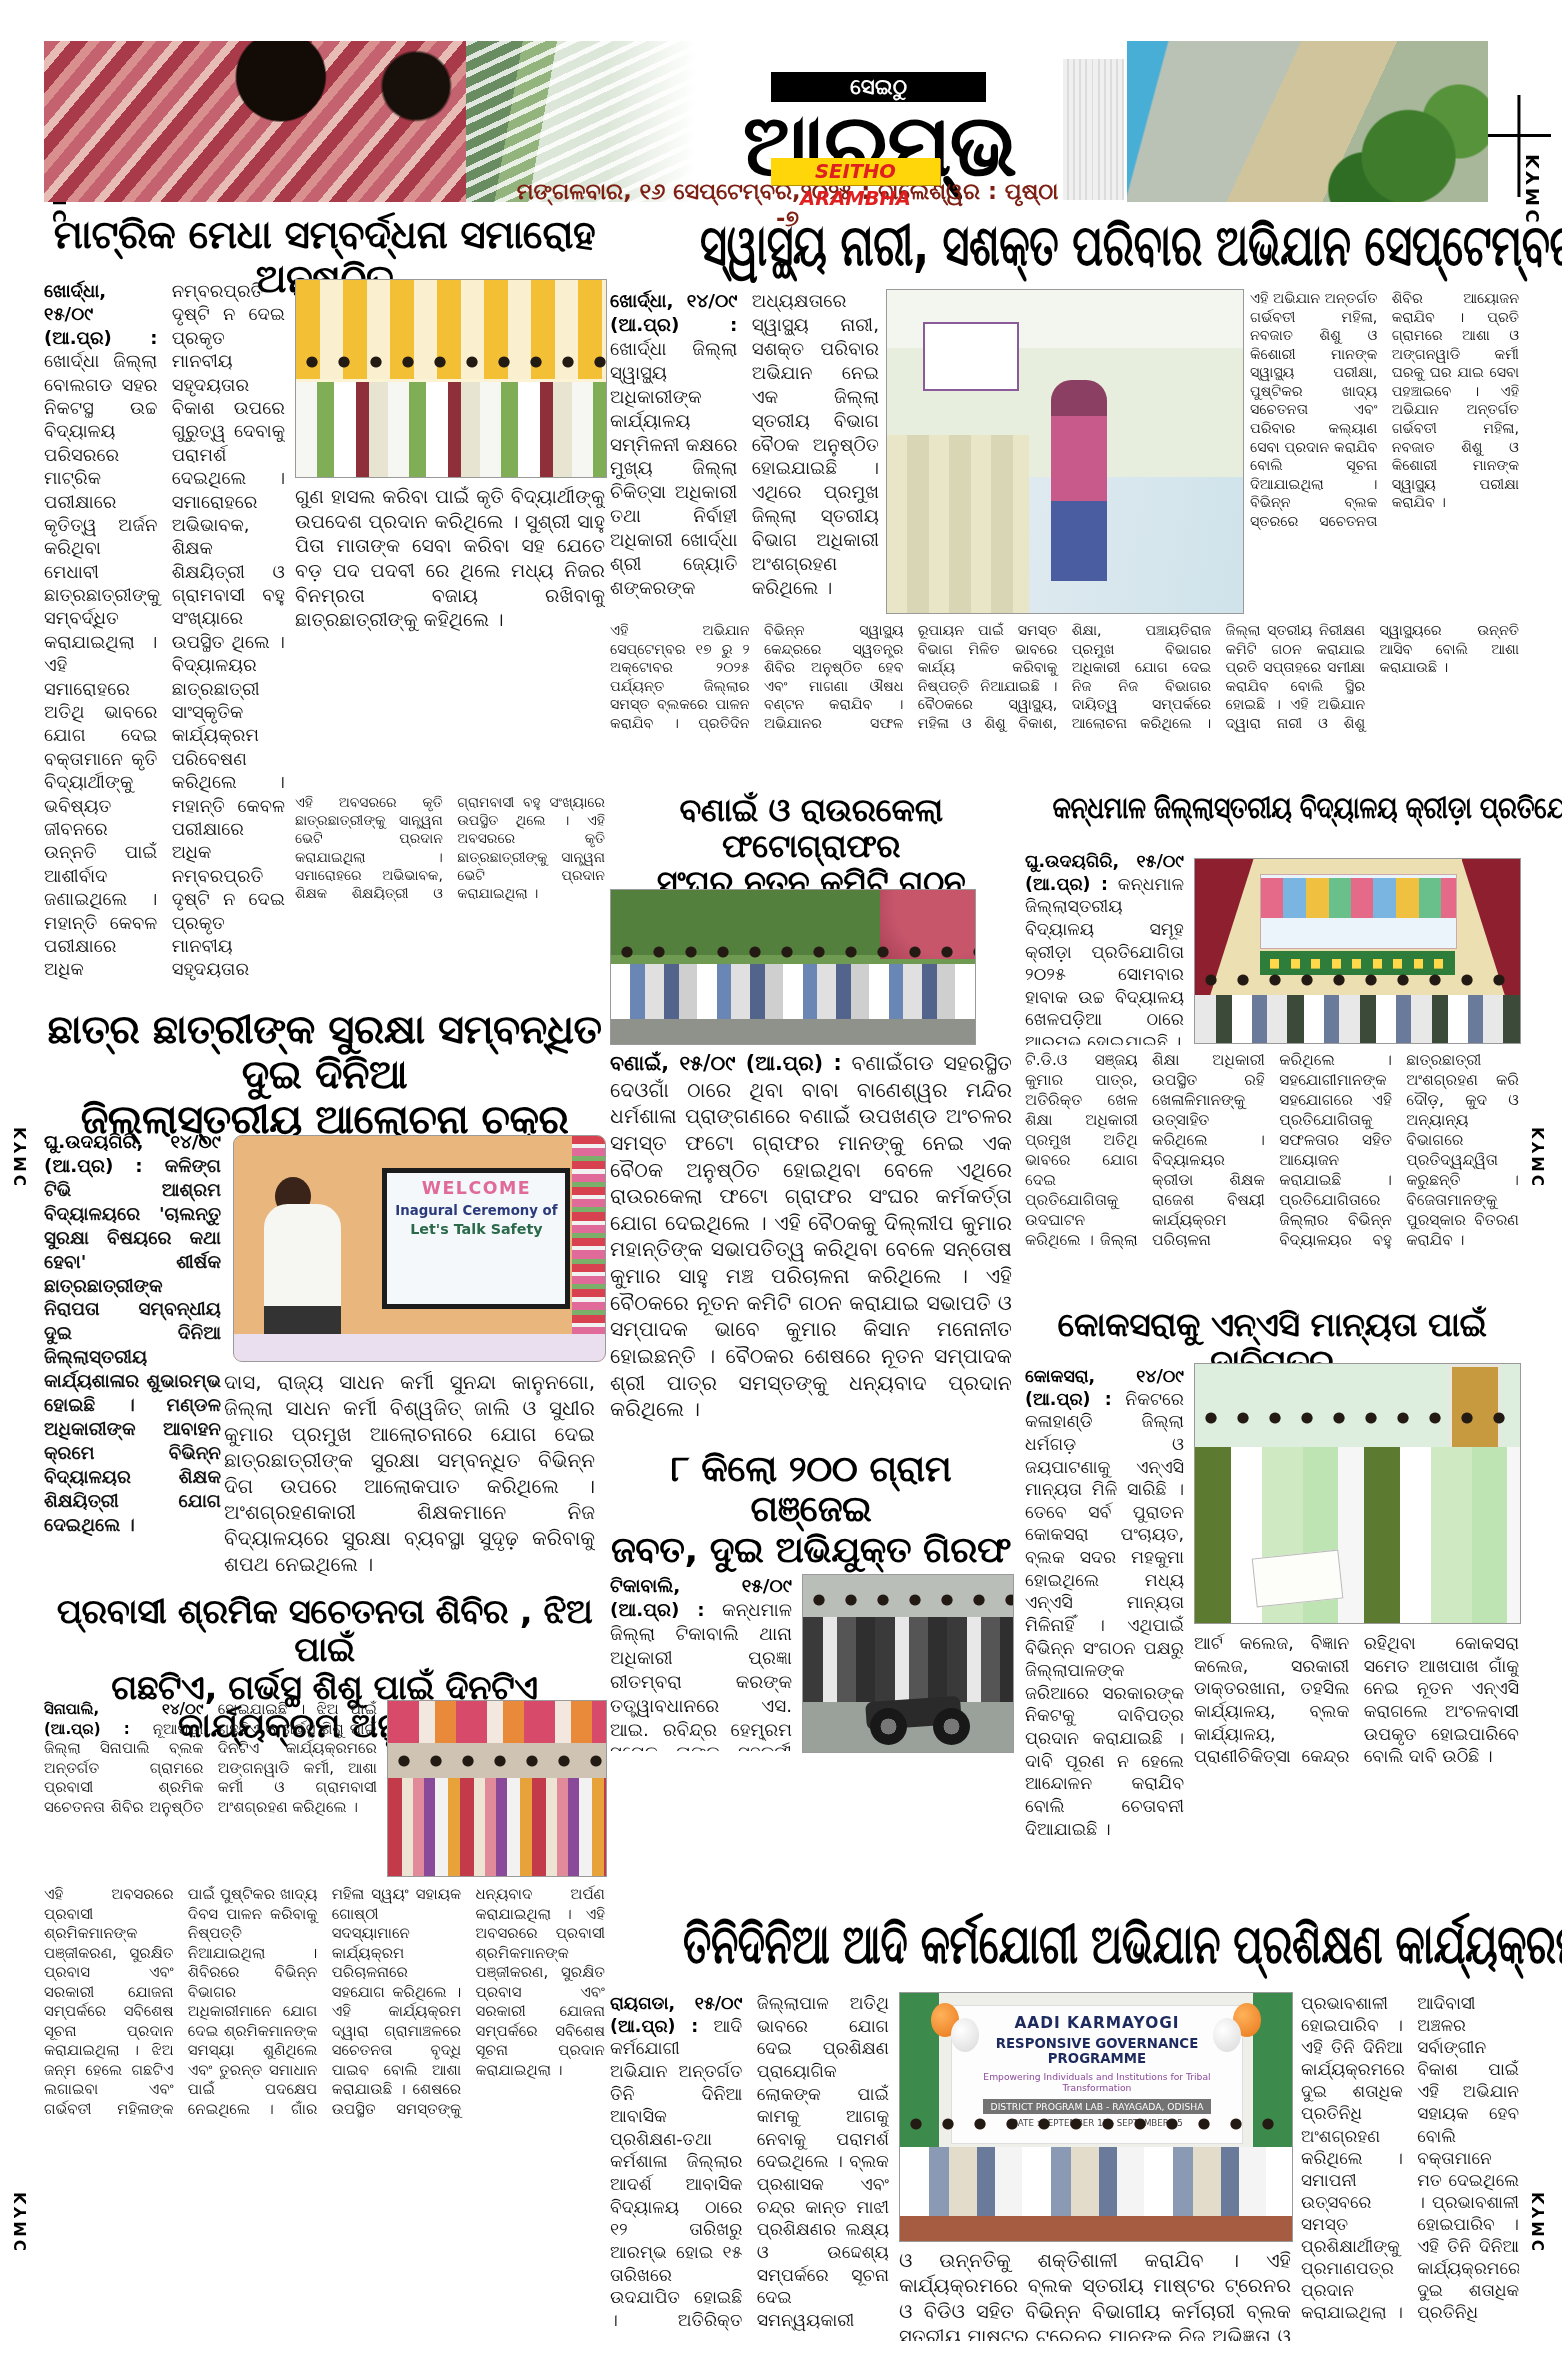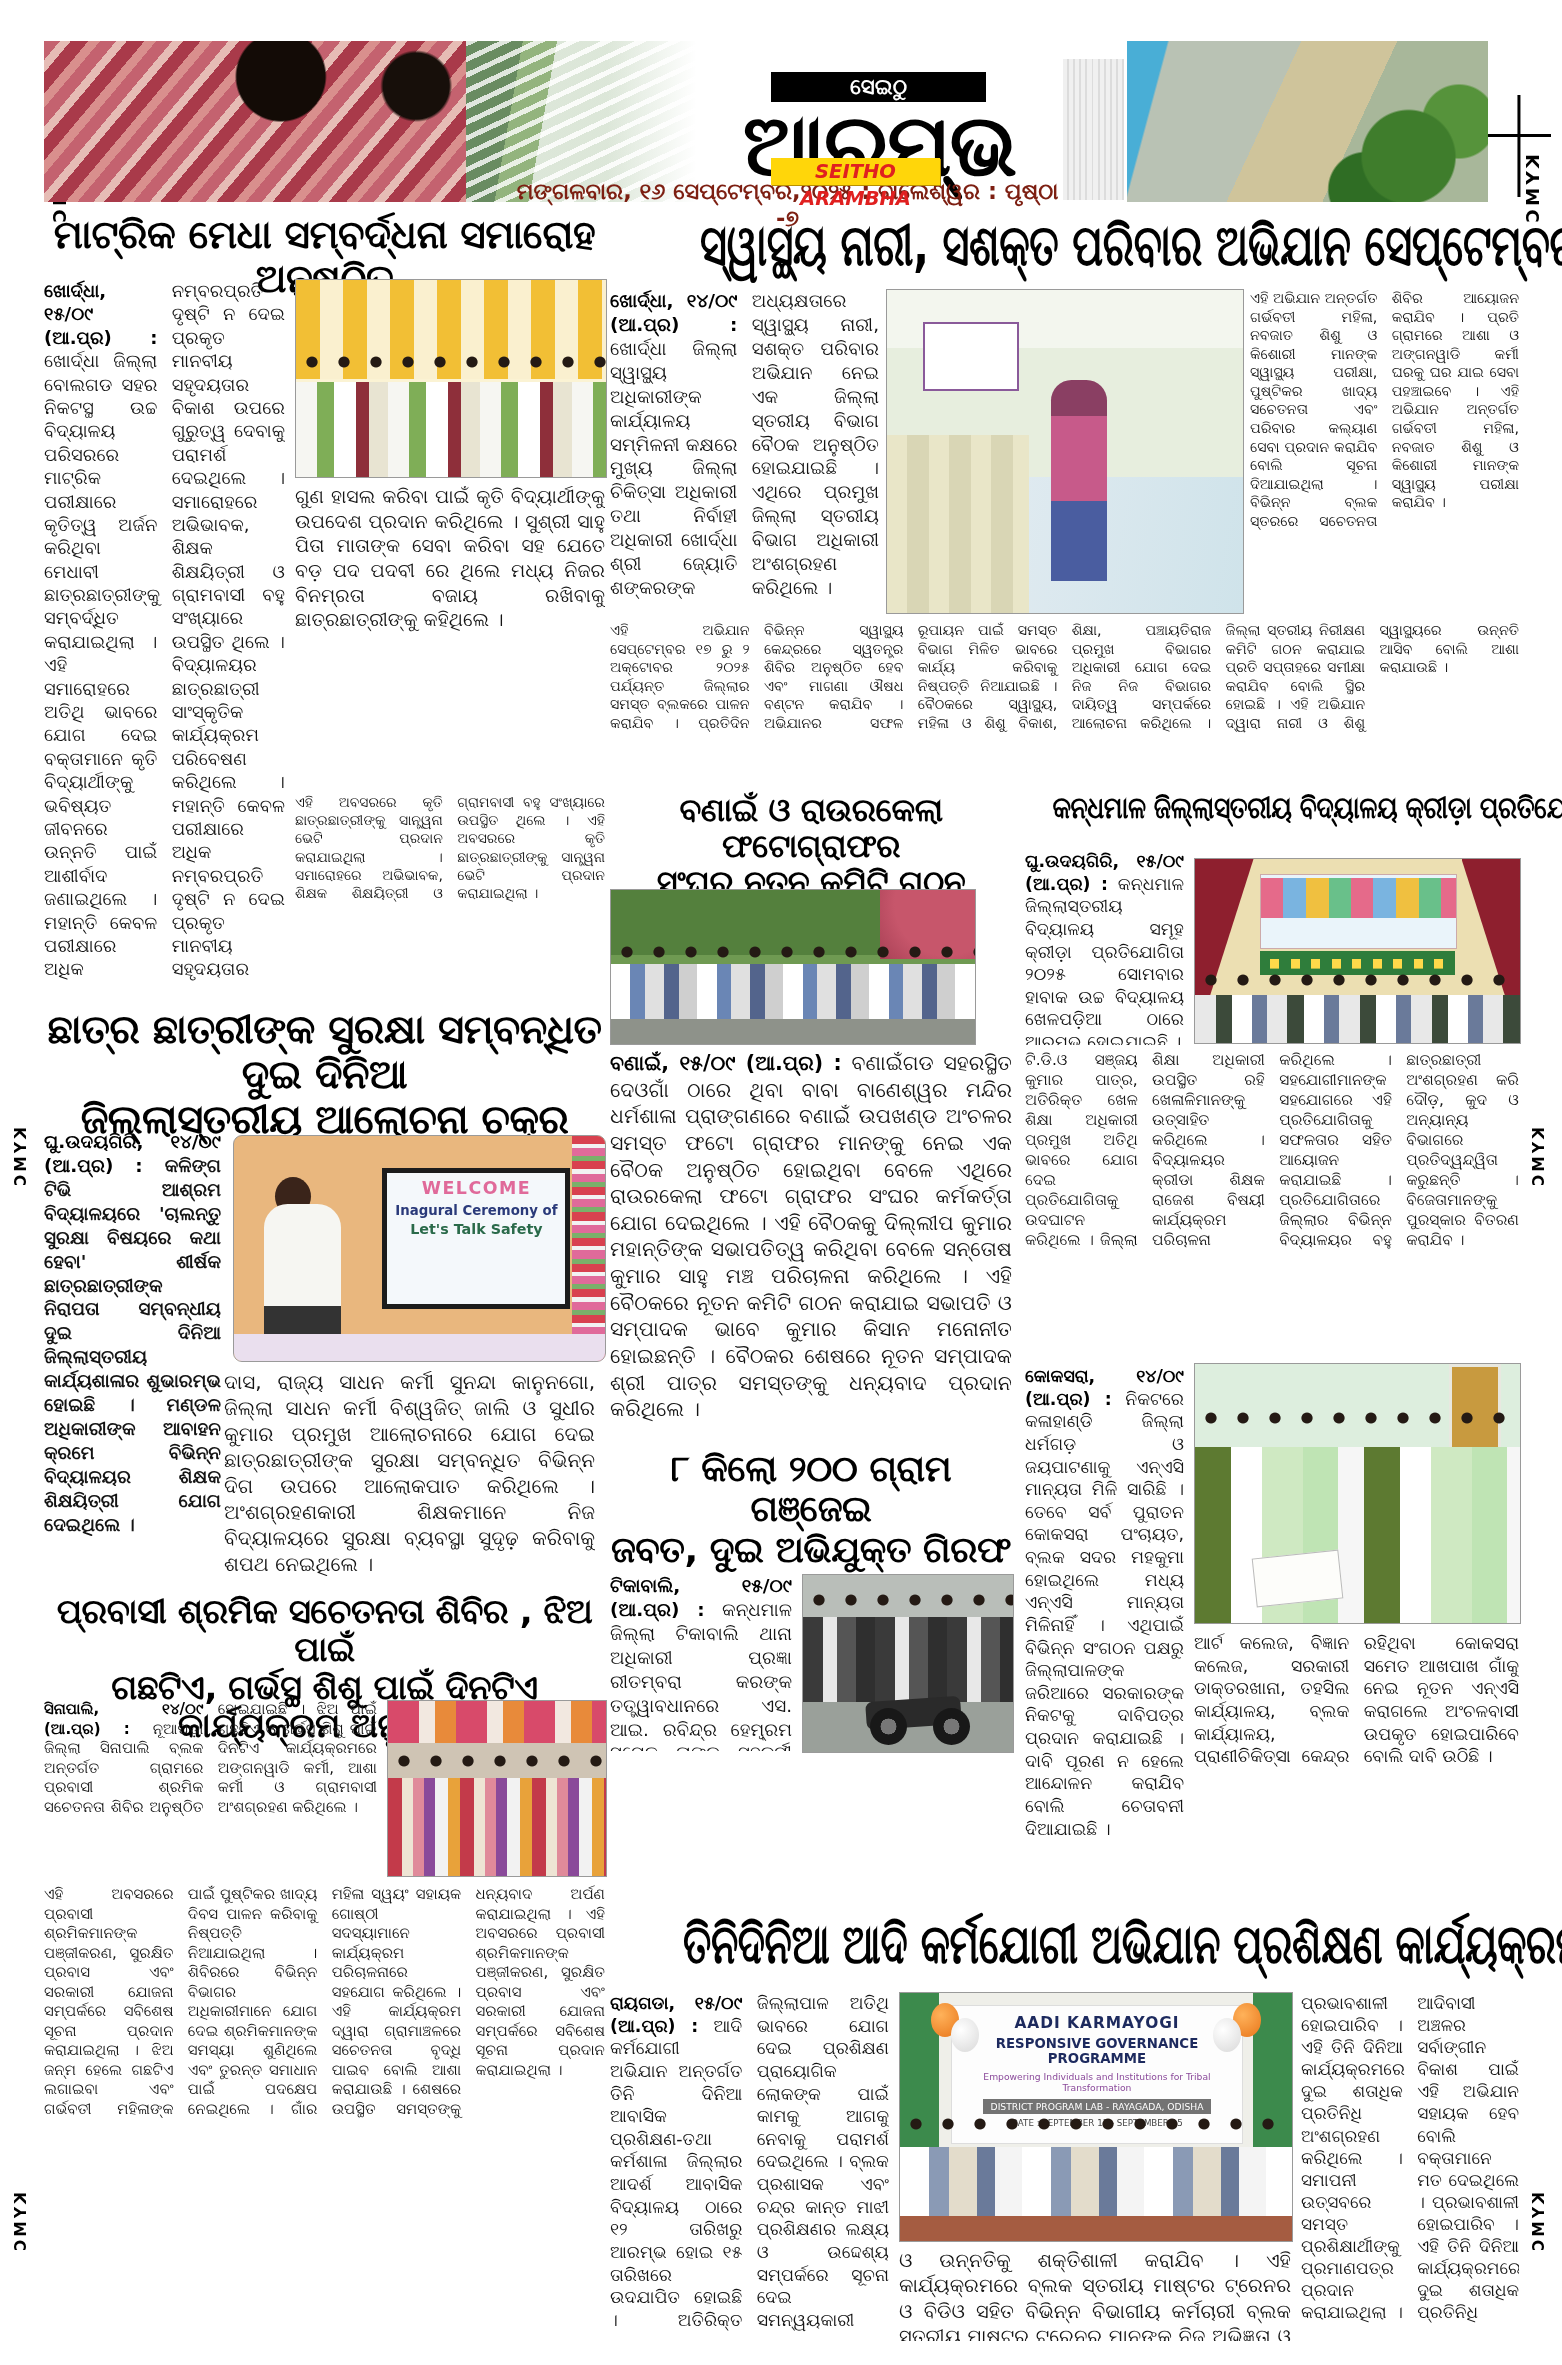--- a/index.html
+++ b/index.html
@@ -214,20 +214,21 @@
     <div class="abs sp-flag-r"></div>
     <div class="abs sp-banner"></div>
     <div class="abs sp-green"></div>
     <div class="strip heads sp-heads"></div>
     <div class="strip sp-torso"></div>
   </div>
   <div class="abs bt c4" style="left:1025px;top:1050px;width:494px;height:248px;font-size:15.4px;">
     <span>ଟି.ଡି.ଓ ସଞ୍ଜୟ କୁମାର ପାତ୍ର, ଅତିରିକ୍ତ ଖେଳ ଶିକ୍ଷା ଅଧିକାରୀ ପ୍ରମୁଖ ଅତିଥି ଭାବରେ ଯୋଗ ଦେଇ ପ୍ରତିଯୋଗିତାକୁ ଉଦଘାଟନ କରିଥିଲେ । ଜିଲ୍ଲା ଶିକ୍ଷା ଅଧିକାରୀ ଉପସ୍ଥିତ ରହି ଖେଳାଳିମାନଙ୍କୁ ଉତ୍ସାହିତ କରିଥିଲେ । ବିଦ୍ୟାଳୟର କ୍ରୀଡା ଶିକ୍ଷକ ରାଜେଶ ବିଷୟୀ କାର୍ଯ୍ୟକ୍ରମ ପରିଚାଳନା କରିଥିଲେ । ସହଯୋଗୀମାନଙ୍କ ସହଯୋଗରେ ଏହି ପ୍ରତିଯୋଗିତାକୁ ସଫଳତାର ସହିତ ଆୟୋଜନ କରାଯାଇଛି । ପ୍ରତିଯୋଗିତାରେ ଜିଲ୍ଲାର ବିଭିନ୍ନ ବିଦ୍ୟାଳୟର ବହୁ ଛାତ୍ରଛାତ୍ରୀ ଅଂଶଗ୍ରହଣ କରି ଦୌଡ଼, କୁଦ ଓ ଅନ୍ୟାନ୍ୟ ବିଭାଗରେ ପ୍ରତିଦ୍ୱନ୍ଦ୍ୱିତା କରୁଛନ୍ତି । ବିଜେତାମାନଙ୍କୁ ପୁରସ୍କାର ବିତରଣ କରାଯିବ ।</span>
   </div>
 
+  <div class="abs hl" style="left:1025px;top:1307px;width:494px;font-size:33px;">କୋକସରାକୁ ଏନ୍‌ଏସି ମାନ୍ୟତା ପାଇଁ ଦାବିପତ୍ର</div>
   <div class="abs bt" style="left:1025px;top:1365px;width:159px;height:533px;font-size:17.4px;">
     <b>କୋକସରା, ୧୪/୦୯ (ଆ.ପ୍ର) :</b>
     <span>ନିକଟରେ କଳାହାଣ୍ଡି ଜିଲ୍ଲା ଧର୍ମଗଡ଼ ଓ ଜୟପାଟଣାକୁ ଏନ୍‌ଏସି ମାନ୍ୟତା ମିଳି ସାରିଛି । ତେବେ ସର୍ବ ପୁରାତନ କୋକସରା ପଂଚାୟତ, ବ୍ଲକ ସଦର ମହକୁମା ହୋଇଥିଲେ ମଧ୍ୟ ଏନ୍‌ଏସି ମାନ୍ୟତା ମିଳିନାହିଁ । ଏଥିପାଇଁ ବିଭିନ୍ନ ସଂଗଠନ ପକ୍ଷରୁ ଜିଲ୍ଲାପାଳଙ୍କ ଜରିଆରେ ସରକାରଙ୍କ ନିକଟକୁ ଦାବିପତ୍ର ପ୍ରଦାନ କରାଯାଇଛି । ଦାବି ପୂରଣ ନ ହେଲେ ଆନ୍ଦୋଳନ କରାଯିବ ବୋଲି ଚେତାବନୀ ଦିଆଯାଇଛି ।</span>
   </div>
   <div class="photo ph-memo" style="left:1194px;top:1363px;width:325px;height:259px;">
     <div class="abs memo-window"></div>
     <div class="strip heads memo-heads"></div>
     <div class="strip memo-torso"></div>
     <div class="abs memo-paper"></div>
   </div>

